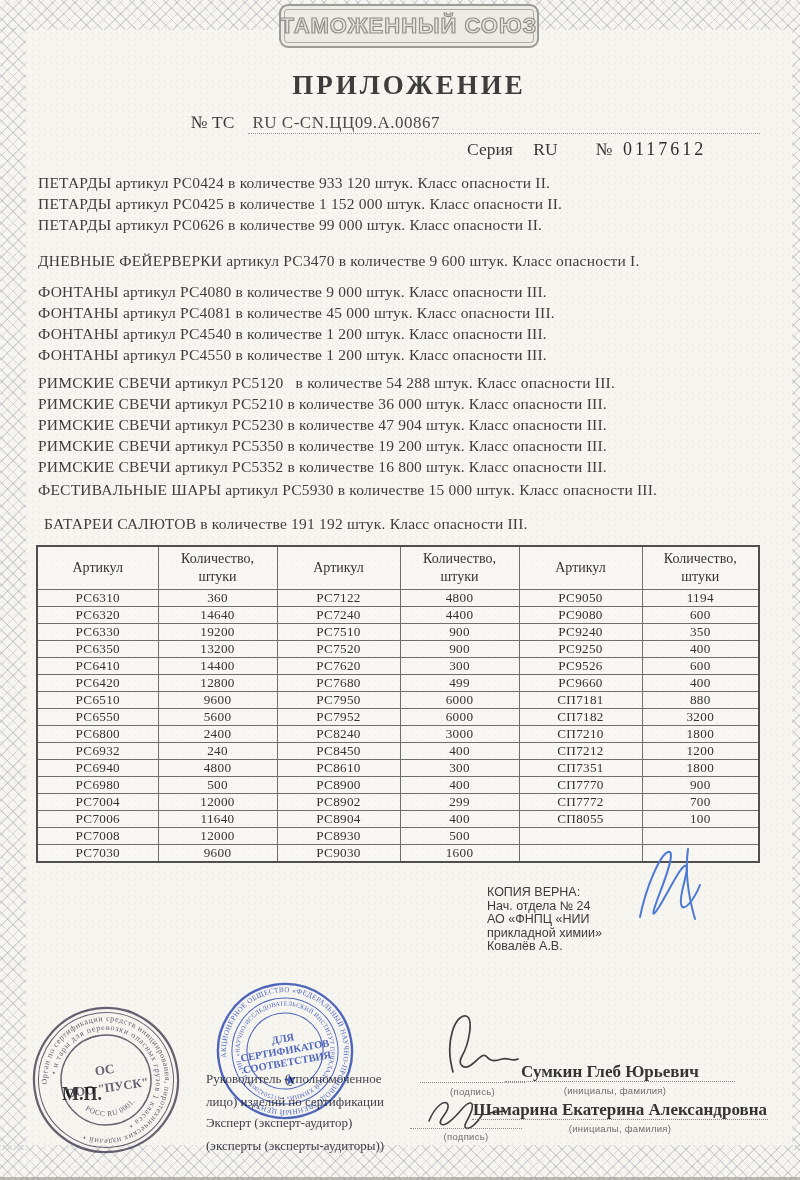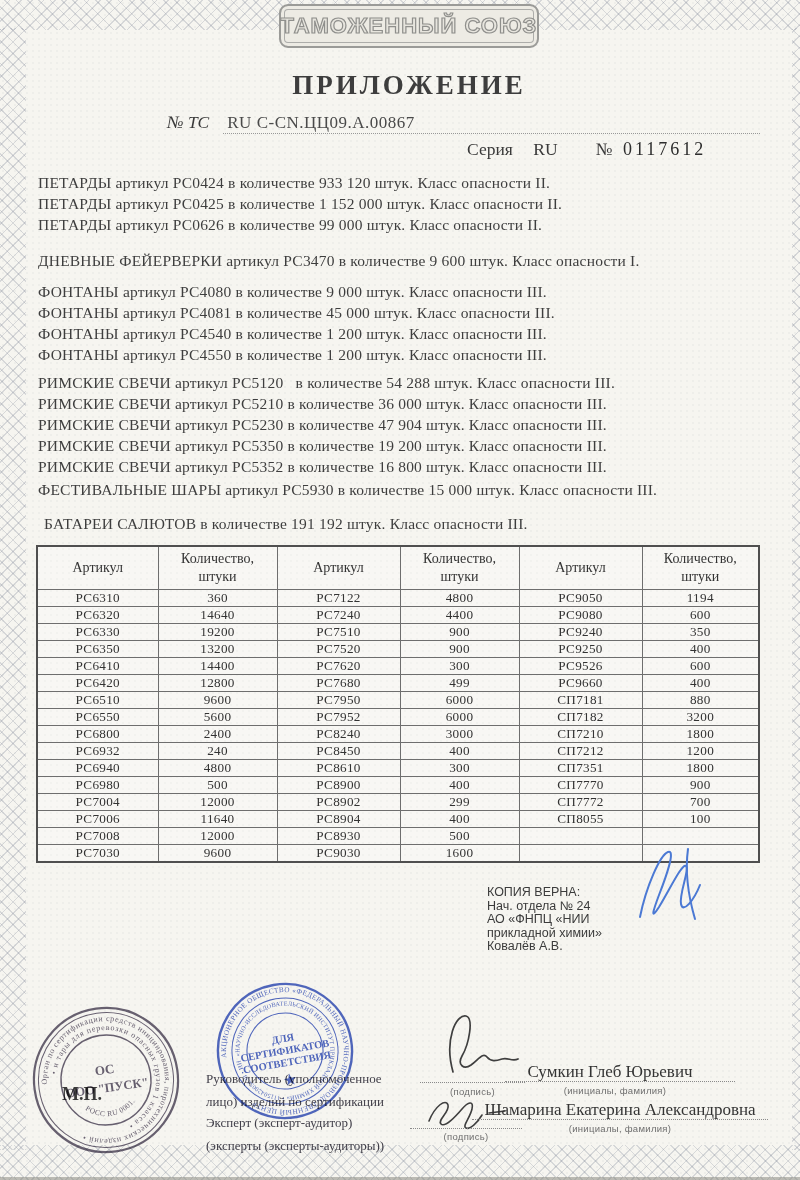--- a/index.html
+++ b/index.html
@@ -36,21 +36,21 @@
   }
 
   .doc-title{
     position:absolute;top:70px;left:0;right:0;text-align:center;
     font-size:27px;font-weight:600;letter-spacing:3px;color:#3d3d3d;
   }
   .cert-line{
     position:absolute;top:112px;left:163px;right:58px;
     display:flex;align-items:baseline;font-size:17.5px;color:#3a3a3a;white-space:nowrap;
   }
-  .cert-no-label{margin-left:4px;font-style:italic;}
+  .cert-no-label{margin-left:28px;}
   .cert-number{
     flex:1;margin-left:14px;padding-left:4px;font-size:17px;color:#4a4a4a;
     border-bottom:1px dotted #999;letter-spacing:.5px;
   }
   .series-line{
     position:absolute;top:139px;left:467px;font-size:17.5px;color:#3a3a3a;white-space:nowrap;
   }
   .series-region{margin-left:16px;}
   .serial-label{margin-left:34px;}
   .serial-number{margin-left:6px;font-size:18px;letter-spacing:3px;color:#2d2d2d;}
@@ -77,21 +77,21 @@
     font-size:12.5px;line-height:13.5px;color:#3b3b3b;
   }
   .sig{position:absolute;}
   .sig svg{display:block;overflow:visible;}
   .dots{position:absolute;height:0;border-bottom:1.2px dotted #8a8a8a;}
   .small-caption{
     position:absolute;font-family:"Liberation Sans", sans-serif;
     font-size:9.5px;color:#6e6e6e;letter-spacing:.3px;text-align:center;
   }
   .role-block{position:absolute;left:158px;font-size:13px;line-height:22.5px;color:#42404a;margin-left:48px;}
-  .person-name{position:absolute;text-align:center;font-size:17px;color:#343434;white-space:nowrap;}
+  .person-name{position:absolute;text-align:center;font-size:17px;color:#343434;white-space:nowrap;font-weight:bold;}
   .mp-label{position:absolute;left:62px;top:1084px;font-size:18px;font-weight:600;color:#3a3a3a;}
 
   .stamp{position:absolute;mix-blend-mode:multiply;}
   .stamp svg{display:block;}
   .stamp text{font-family:"Liberation Serif", serif;}
 </style>
 </head>
 <body>
 
 <div class="page">

